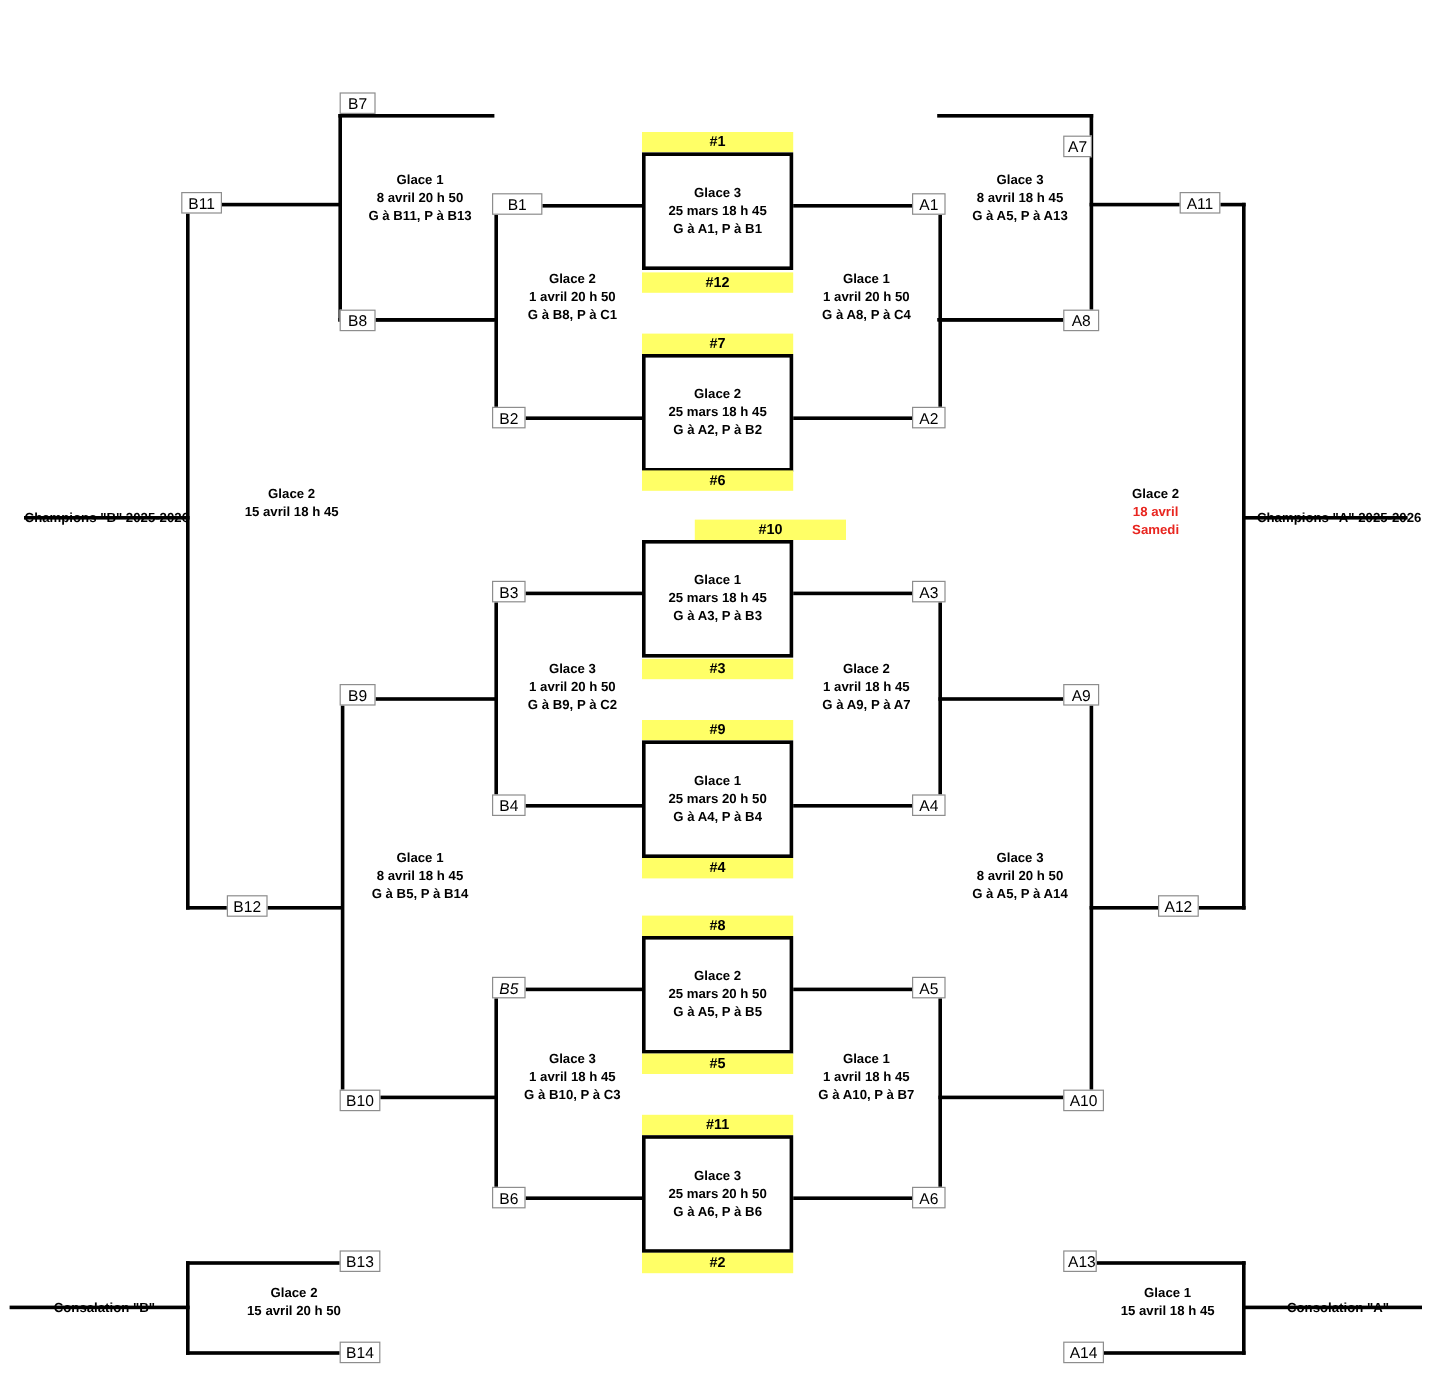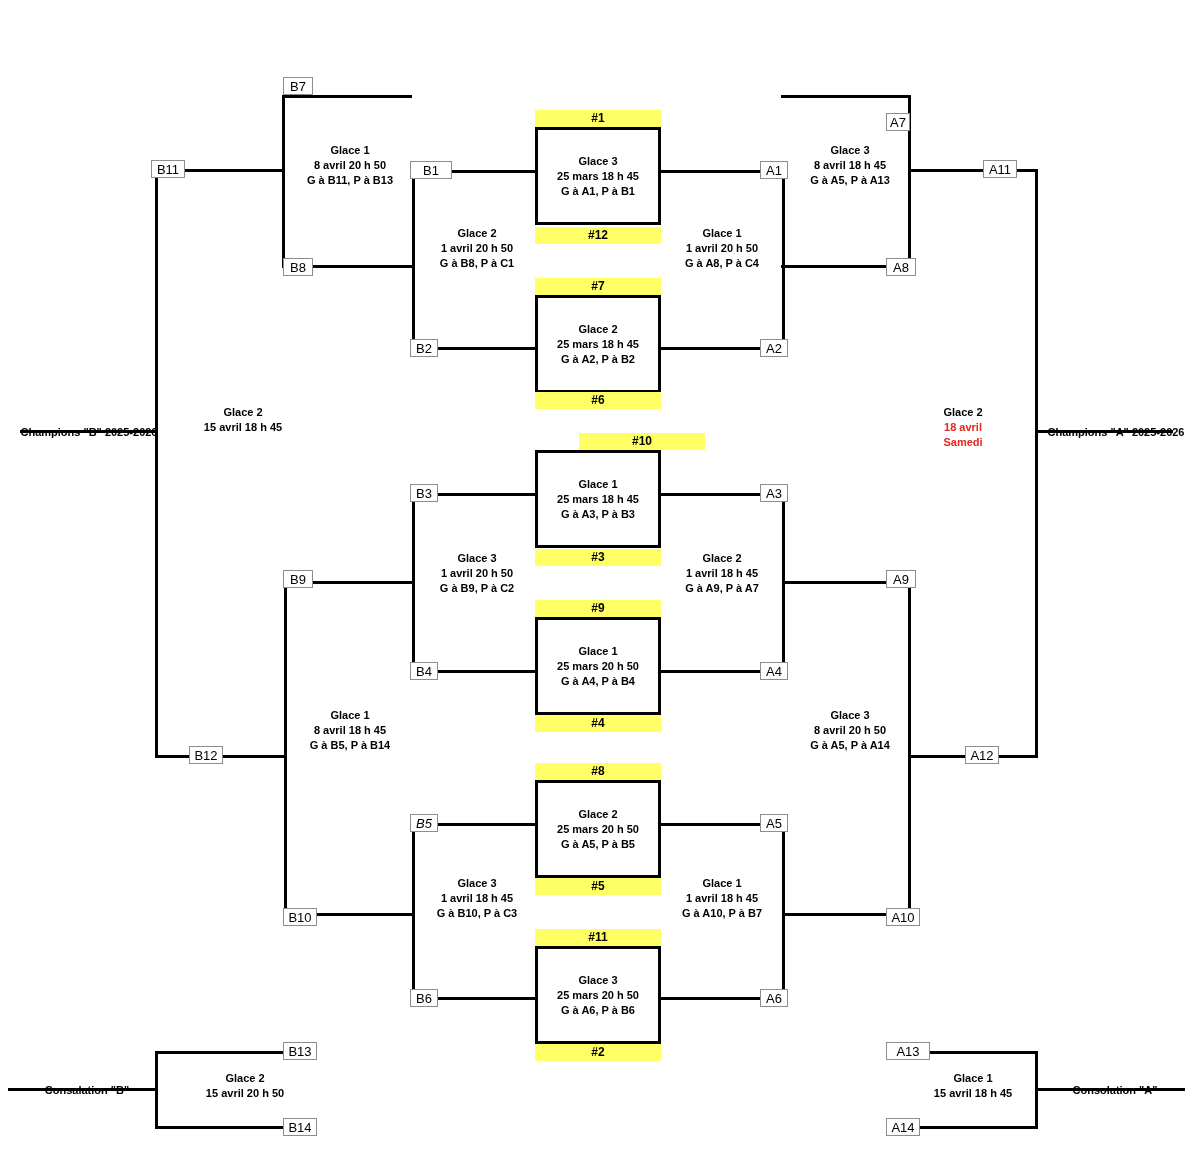--- a/index.html
+++ b/index.html
@@ -147,21 +147,21 @@
   <div class="chip" style="left:983px;top:160px;width:34px;">A11</div>
   <div class="chip" style="left:965px;top:746px;width:34px;">A12</div>
   <div class="chip" style="left:760px;top:161px;width:28px;">A1</div>
   <div class="chip" style="left:760px;top:339px;width:28px;">A2</div>
   <div class="chip" style="left:760px;top:484px;width:28px;">A3</div>
   <div class="chip" style="left:760px;top:662px;width:28px;">A4</div>
   <div class="chip" style="left:886px;top:570px;width:30px;text-align:center;">A9</div>
   <div class="chip" style="left:886px;top:908px;width:34px;">A10</div>
   <div class="chip" style="left:760px;top:814px;width:28px;">A5</div>
   <div class="chip" style="left:760px;top:989px;width:28px;">A6</div>
-  <div class="chip" style="left:886px;top:1042px;width:44px;">A13</div>
+  <div class="chip" style="left:886px;top:1042px;width:28px;">A13</div>
   <div class="chip" style="left:886px;top:1118px;width:34px;">A14</div>
 
   <div class="minfo" style="left:285px;top:143px;width:130px;">
     <div>Glace 1</div>
     <div>8 avril 20 h 50</div>
     <div>G à B11, P à B13</div>
   </div>
 
   <div class="minfo" style="left:415px;top:226px;width:124px;">
     <div>Glace 2</div>

